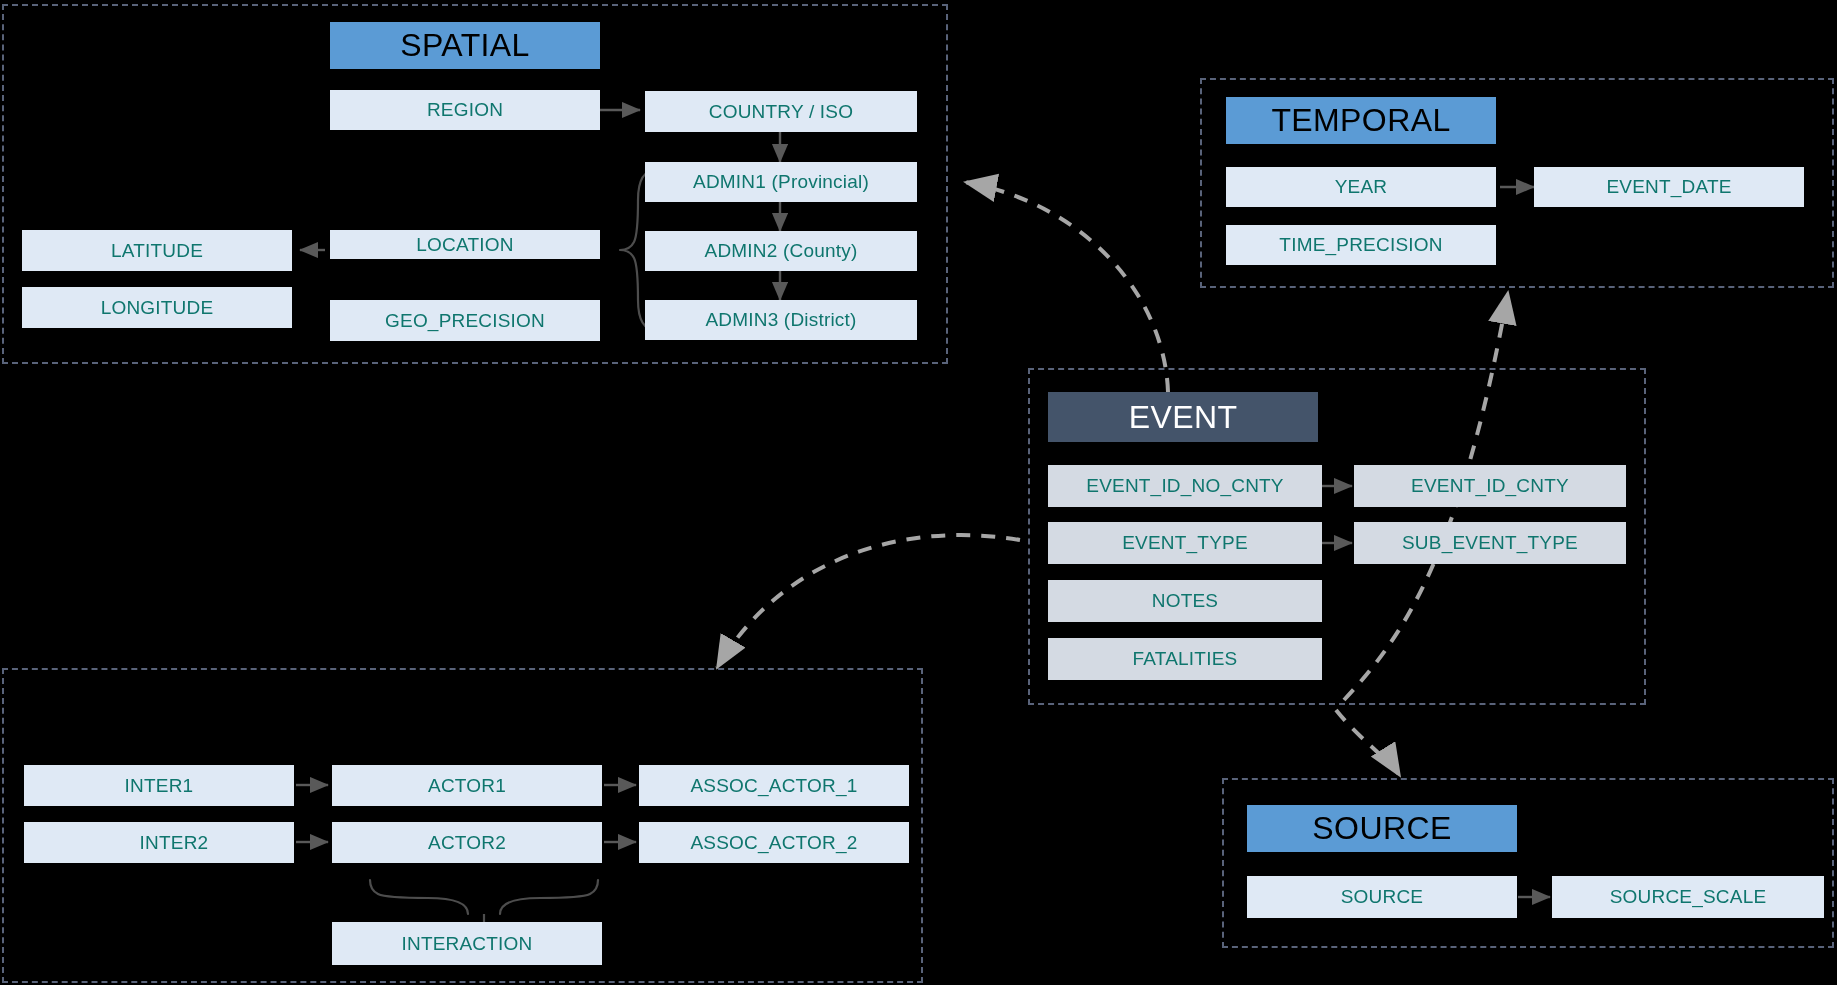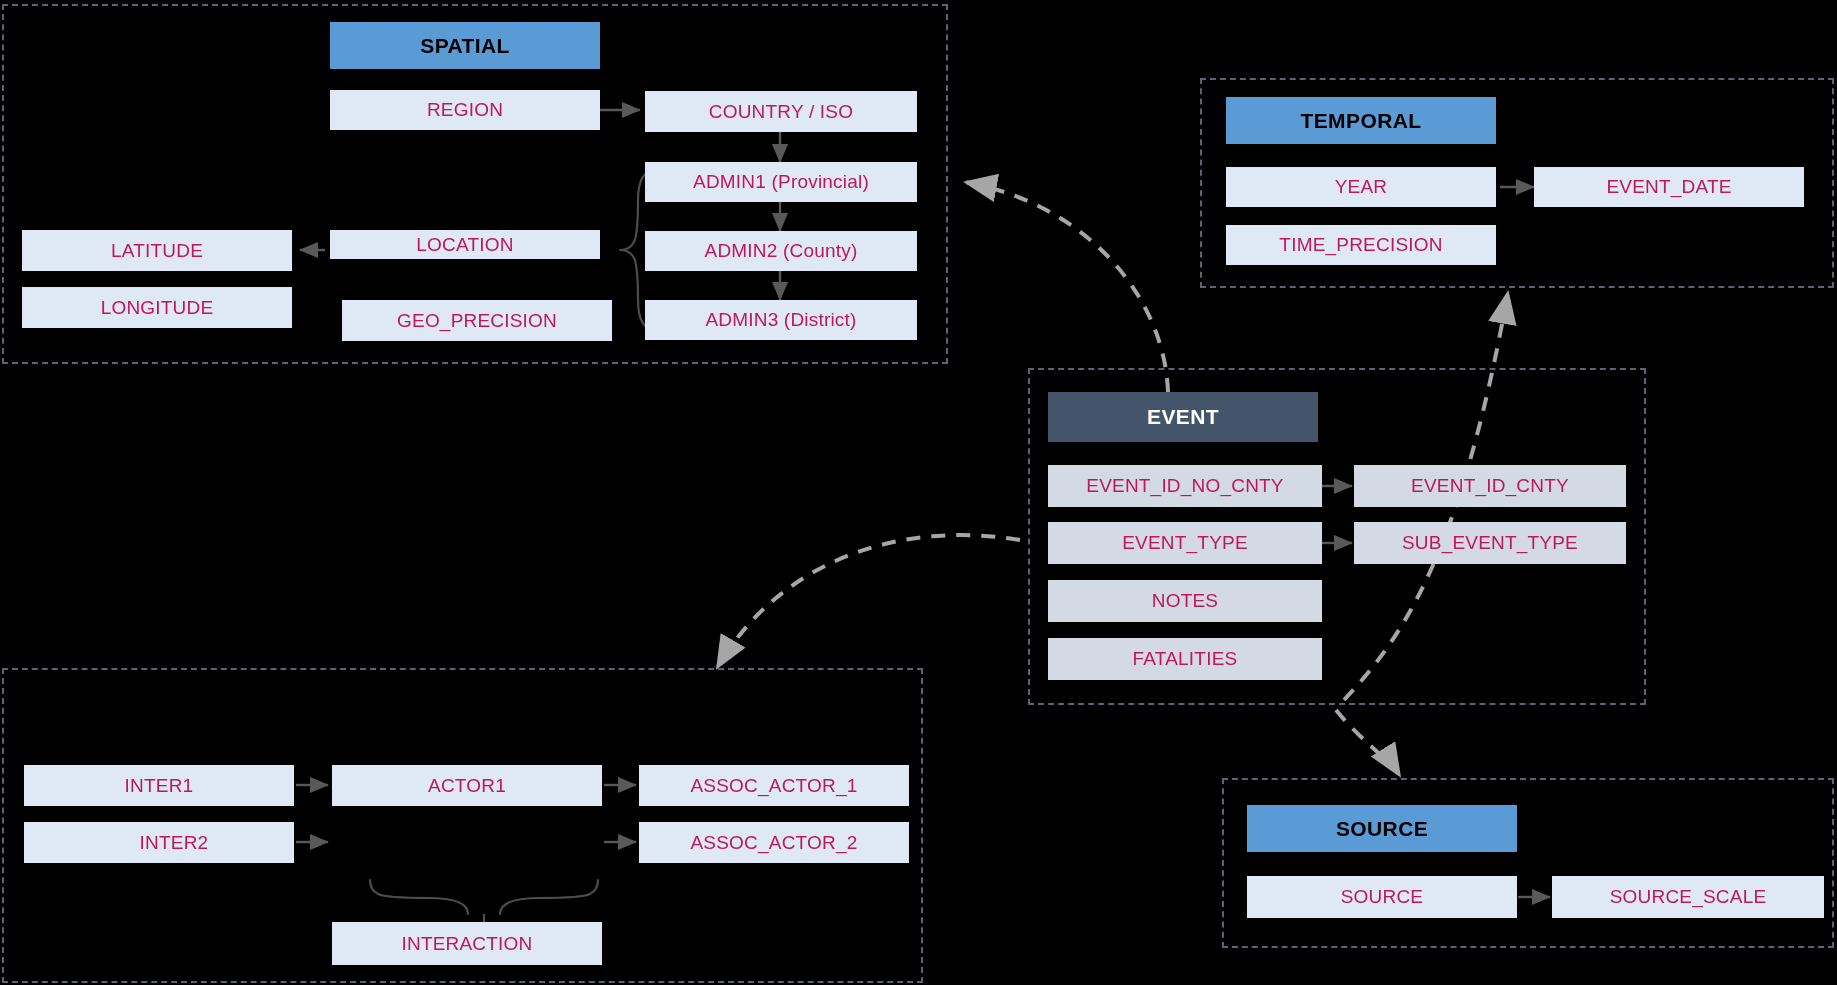--- a/index.html
+++ b/index.html
@@ -4,26 +4,26 @@
 <style>
   html,body{margin:0;padding:0;background:#000;}
   body{width:1837px;height:985px;overflow:hidden;font-family:"Liberation Sans",sans-serif;}
   #stage{position:relative;width:1837px;height:985px;background:#000;}
 
   svg.layer{position:absolute;left:0;top:0;width:1837px;height:985px;pointer-events:none;}
   #connectors{z-index:1;}
 
   .group{position:absolute;border:2px dashed #59637a;box-sizing:border-box;z-index:2;}
 
-  .fld{position:absolute;background:#dfe9f5;color:#be185d;
+  .fld{position:absolute;background:#dfe9f5;color:#0f766e;
        display:flex;align-items:center;justify-content:center;
        font-size:19px;letter-spacing:.2px;box-sizing:border-box;z-index:3;white-space:nowrap;}
   .fld.grey{background:#d4dae3;}
 
-  .hdr{position:absolute;background:#5b9bd5;color:#000;font-weight:bold;font-size:21px;
+  .hdr{position:absolute;background:#5b9bd5;color:#000;font-weight:normal;font-size:32px;
        display:flex;align-items:center;justify-content:center;box-sizing:border-box;z-index:3;letter-spacing:.4px;}
   .hdr.dark{background:#44546a;color:#fff;}
 </style>
 </head>
 <body>
 
 <div id="stage">
 
   <div class="group" style="left:2px;  top:4px;   width:946px; height:360px;"></div>
   <div class="group" style="left:1200px;top:78px;  width:634px; height:210px;"></div>
@@ -90,39 +90,40 @@
   <div class="hdr" style="left:330px;top:22px;width:270px;height:47px;">SPATIAL</div>
 
   <div class="fld" style="left:330px;top:90px;width:270px;height:40px;">REGION</div>
   <div class="fld" style="left:645px;top:91px;width:272px;height:41px;">COUNTRY / ISO</div>
   <div class="fld" style="left:645px;top:162px;width:272px;height:40px;">ADMIN1 (Provincial)</div>
   <div class="fld" style="left:645px;top:231px;width:272px;height:40px;">ADMIN2 (County)</div>
   <div class="fld" style="left:645px;top:300px;width:272px;height:40px;">ADMIN3 (District)</div>
   <div class="fld" style="left:330px;top:230px;width:270px;height:29px;">LOCATION</div>
   <div class="fld" style="left:22px;top:230px;width:270px;height:41px;">LATITUDE</div>
   <div class="fld" style="left:22px;top:287px;width:270px;height:41px;">LONGITUDE</div>
-  <div class="fld" style="left:342px;top:300px;width:270px;height:41px;">GEO_PRECISION</div>
+  <div class="fld" style="left:330px;top:300px;width:270px;height:41px;">GEO_PRECISION</div>
 
   <div class="hdr" style="left:1226px;top:97px;width:270px;height:47px;">TEMPORAL</div>
   <div class="fld" style="left:1226px;top:167px;width:270px;height:40px;">YEAR</div>
   <div class="fld" style="left:1534px;top:167px;width:270px;height:40px;text-align:center;">EVENT_DATE</div>
   <div class="fld" style="left:1226px;top:225px;width:270px;height:40px;">TIME_PRECISION</div>
 
   <div class="hdr dark" style="left:1048px;top:392px;width:270px;height:50px;">EVENT</div>
   <div class="fld grey" style="left:1048px;top:465px;width:274px;height:42px;">EVENT_ID_NO_CNTY</div>
   <div class="fld grey" style="left:1354px;top:465px;width:272px;height:42px;">EVENT_ID_CNTY</div>
   <div class="fld grey" style="left:1048px;top:522px;width:274px;height:42px;">EVENT_TYPE</div>
   <div class="fld grey" style="left:1354px;top:522px;width:272px;height:42px;">SUB_EVENT_TYPE</div>
   <div class="fld grey" style="left:1048px;top:580px;width:274px;height:42px;">NOTES</div>
   <div class="fld grey" style="left:1048px;top:638px;width:274px;height:42px;">FATALITIES</div>
 
   <div class="fld" style="left:24px;top:765px;width:270px;height:41px;">INTER1</div>
   <div class="fld" style="left:332px;top:765px;width:270px;height:41px;">ACTOR1</div>
   <div class="fld" style="left:639px;top:765px;width:270px;height:41px;">ASSOC_ACTOR_1</div>
   <div class="fld" style="left:24px;top:822px;width:270px;height:41px;padding-left:30px;">INTER2</div>
+  <div class="fld" style="left:332px;top:822px;width:270px;height:41px;">ACTOR2</div>
   <div class="fld" style="left:639px;top:822px;width:270px;height:41px;">ASSOC_ACTOR_2</div>
   <div class="fld" style="left:332px;top:922px;width:270px;height:43px;">INTERACTION</div>
 
   <div class="hdr" style="left:1247px;top:805px;width:270px;height:47px;">SOURCE</div>
   <div class="fld" style="left:1247px;top:876px;width:270px;height:42px;">SOURCE</div>
   <div class="fld" style="left:1552px;top:876px;width:272px;height:42px;">SOURCE_SCALE</div>
 
 </div>
 
 </body></html>

